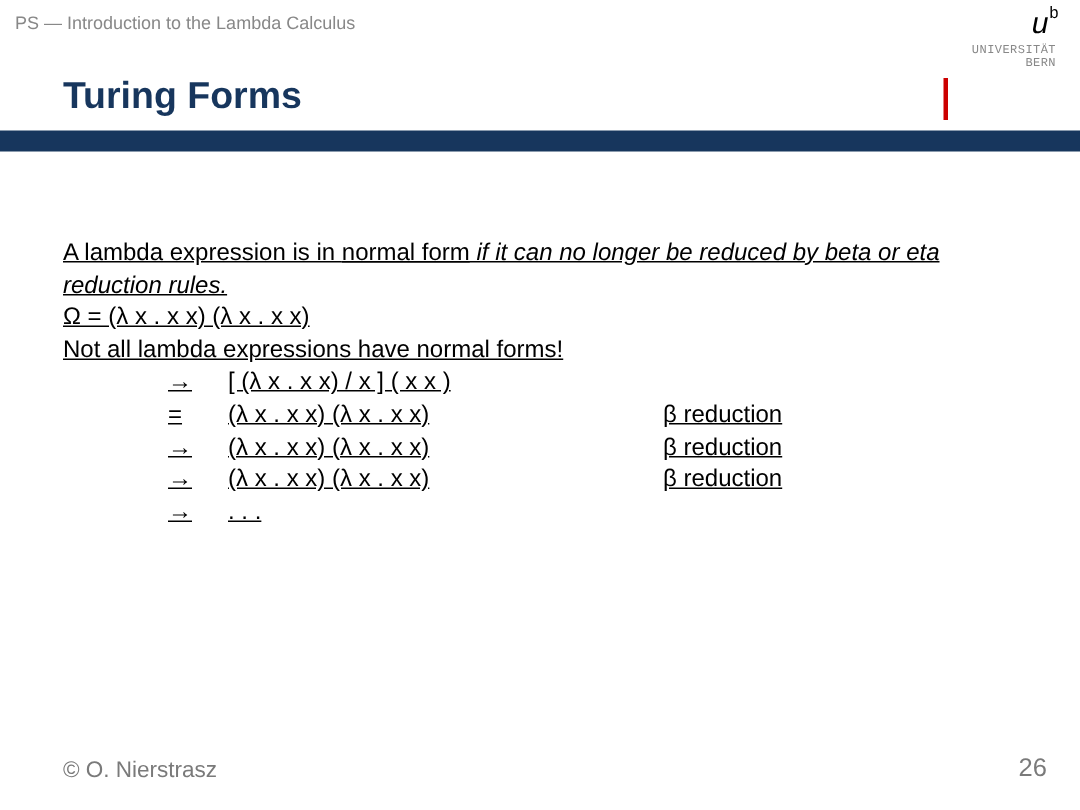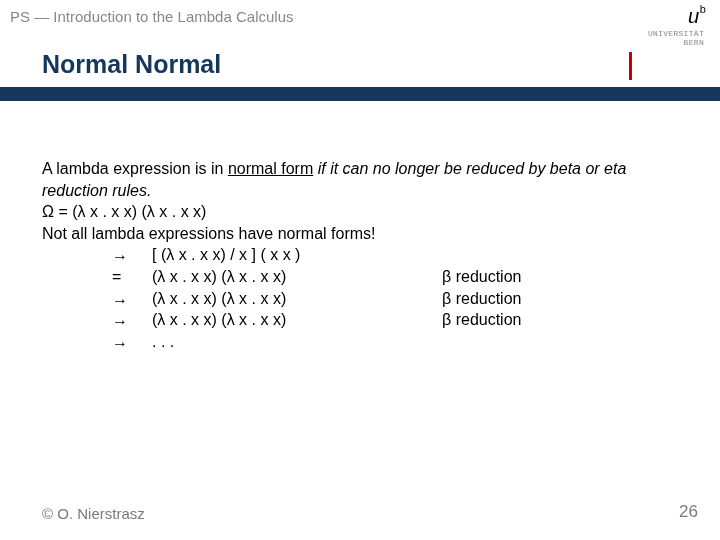--- a/index.html
+++ b/index.html
@@ -8,21 +8,21 @@
     height: 540px;
     background: #ffffff;
     font-family: Arial, Helvetica, sans-serif;
     position: relative;
     overflow: hidden;
   }
   .header-bar {
     position: absolute;
     top: 8px;
     left: 10px;
-    font-size: 15px;
+    font-size: 12px;
     color: #888;
   }
   .title-block {
     position: absolute;
     top: 50px;
     left: 0;
     width: 100%;
   }
   .title {
     font-size: 25px;
@@ -69,20 +69,21 @@
     background: #cc0000;
   }
   .content {
     position: absolute;
     top: 158px;
     left: 42px;
     right: 42px;
     font-size: 16px;
     color: #000;
     line-height: 1.35;
+    text-decoration: underline;
   }
   .content .u { text-decoration: underline; }
   .content .i { font-style: italic; }
   .row {
     display: flex;
   }
   .col-arrow {
     width: 110px;
     padding-left: 70px;
   }
@@ -115,21 +116,21 @@
 <div class="logo">
   <div class="logo-ub">
     <span class="u">u</span><sup>b</sup>
   </div>
   <div class="logo-redline"></div>
   <div class="logo-uni">UNIVERSITÄT</div>
   <div class="logo-bern">BERN</div>
 </div>
 
 <div class="title-block">
-  <div class="title">Normal Normal</div>
+  <div class="title">Turing Forms</div>
   <div class="title-rule"></div>
 </div>
 
 <div class="content">
   <div>
     <span>A lambda expression is in </span><span class="u">normal form</span><span class="i"> if it can no longer be reduced by beta or eta reduction rules.</span>
   </div>
   <div>Ω = (λ x . x x) (λ x . x x)</div>
   <div>Not all lambda expressions have normal forms!</div>
 

